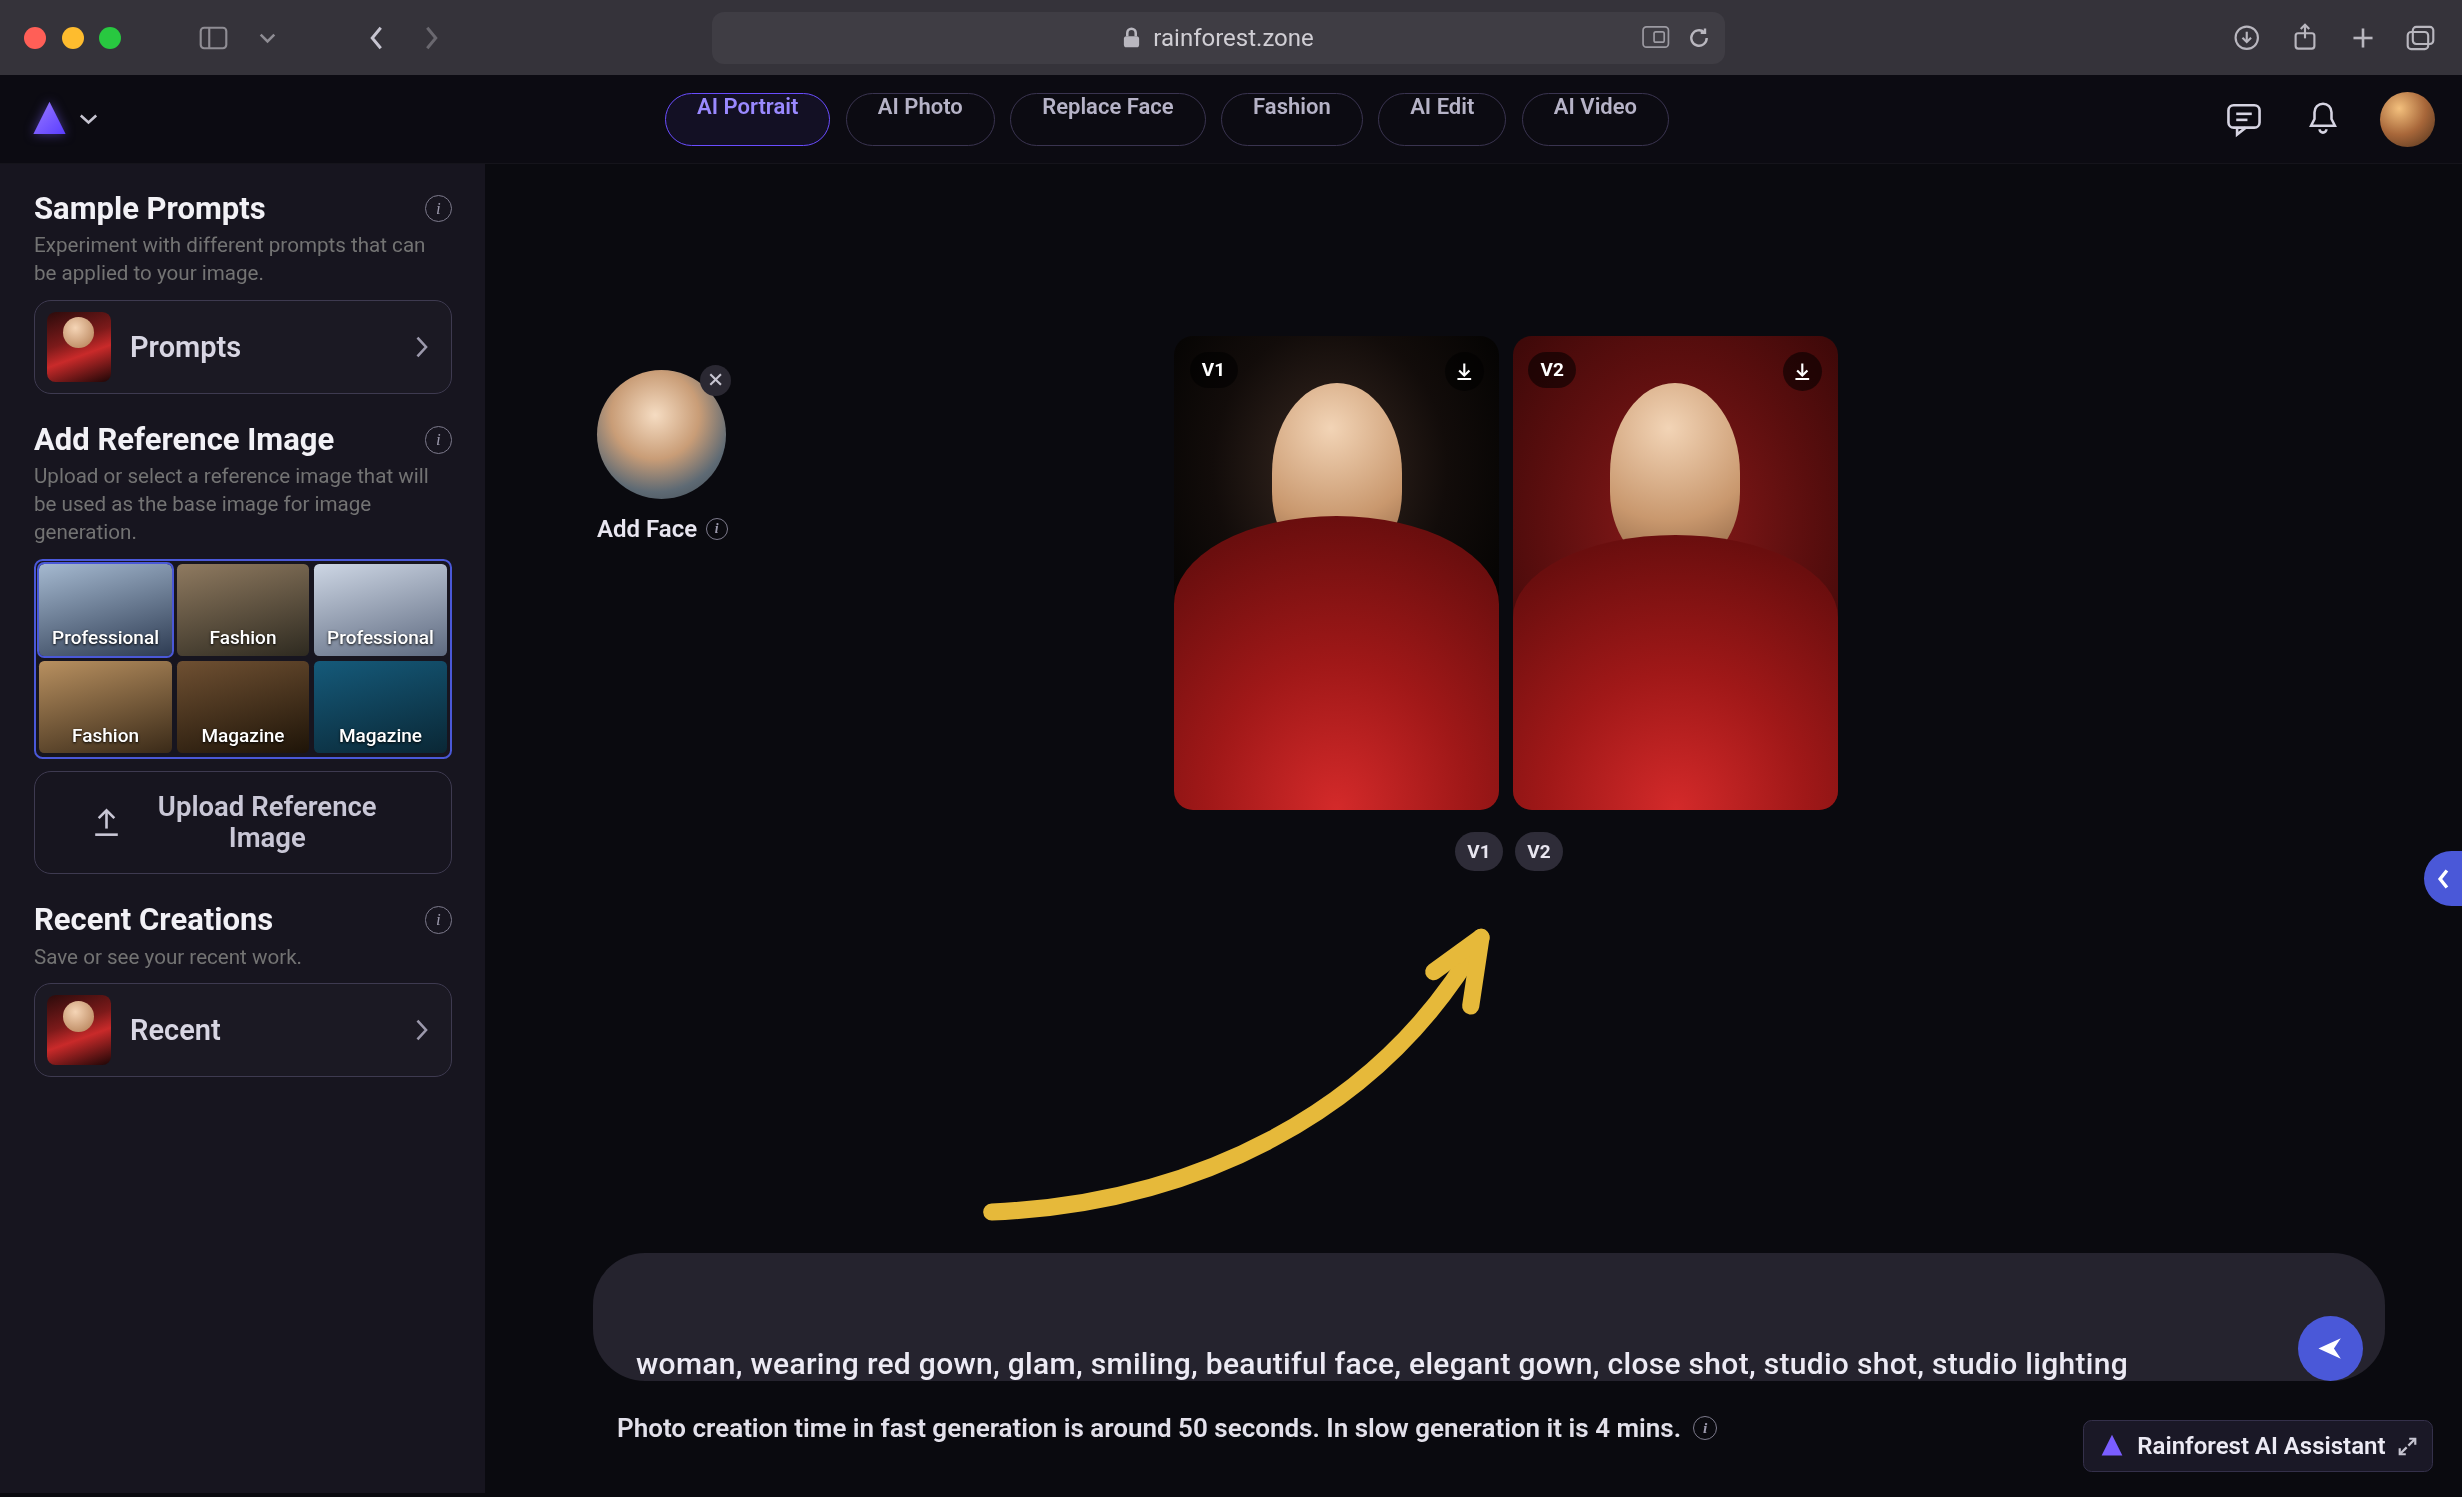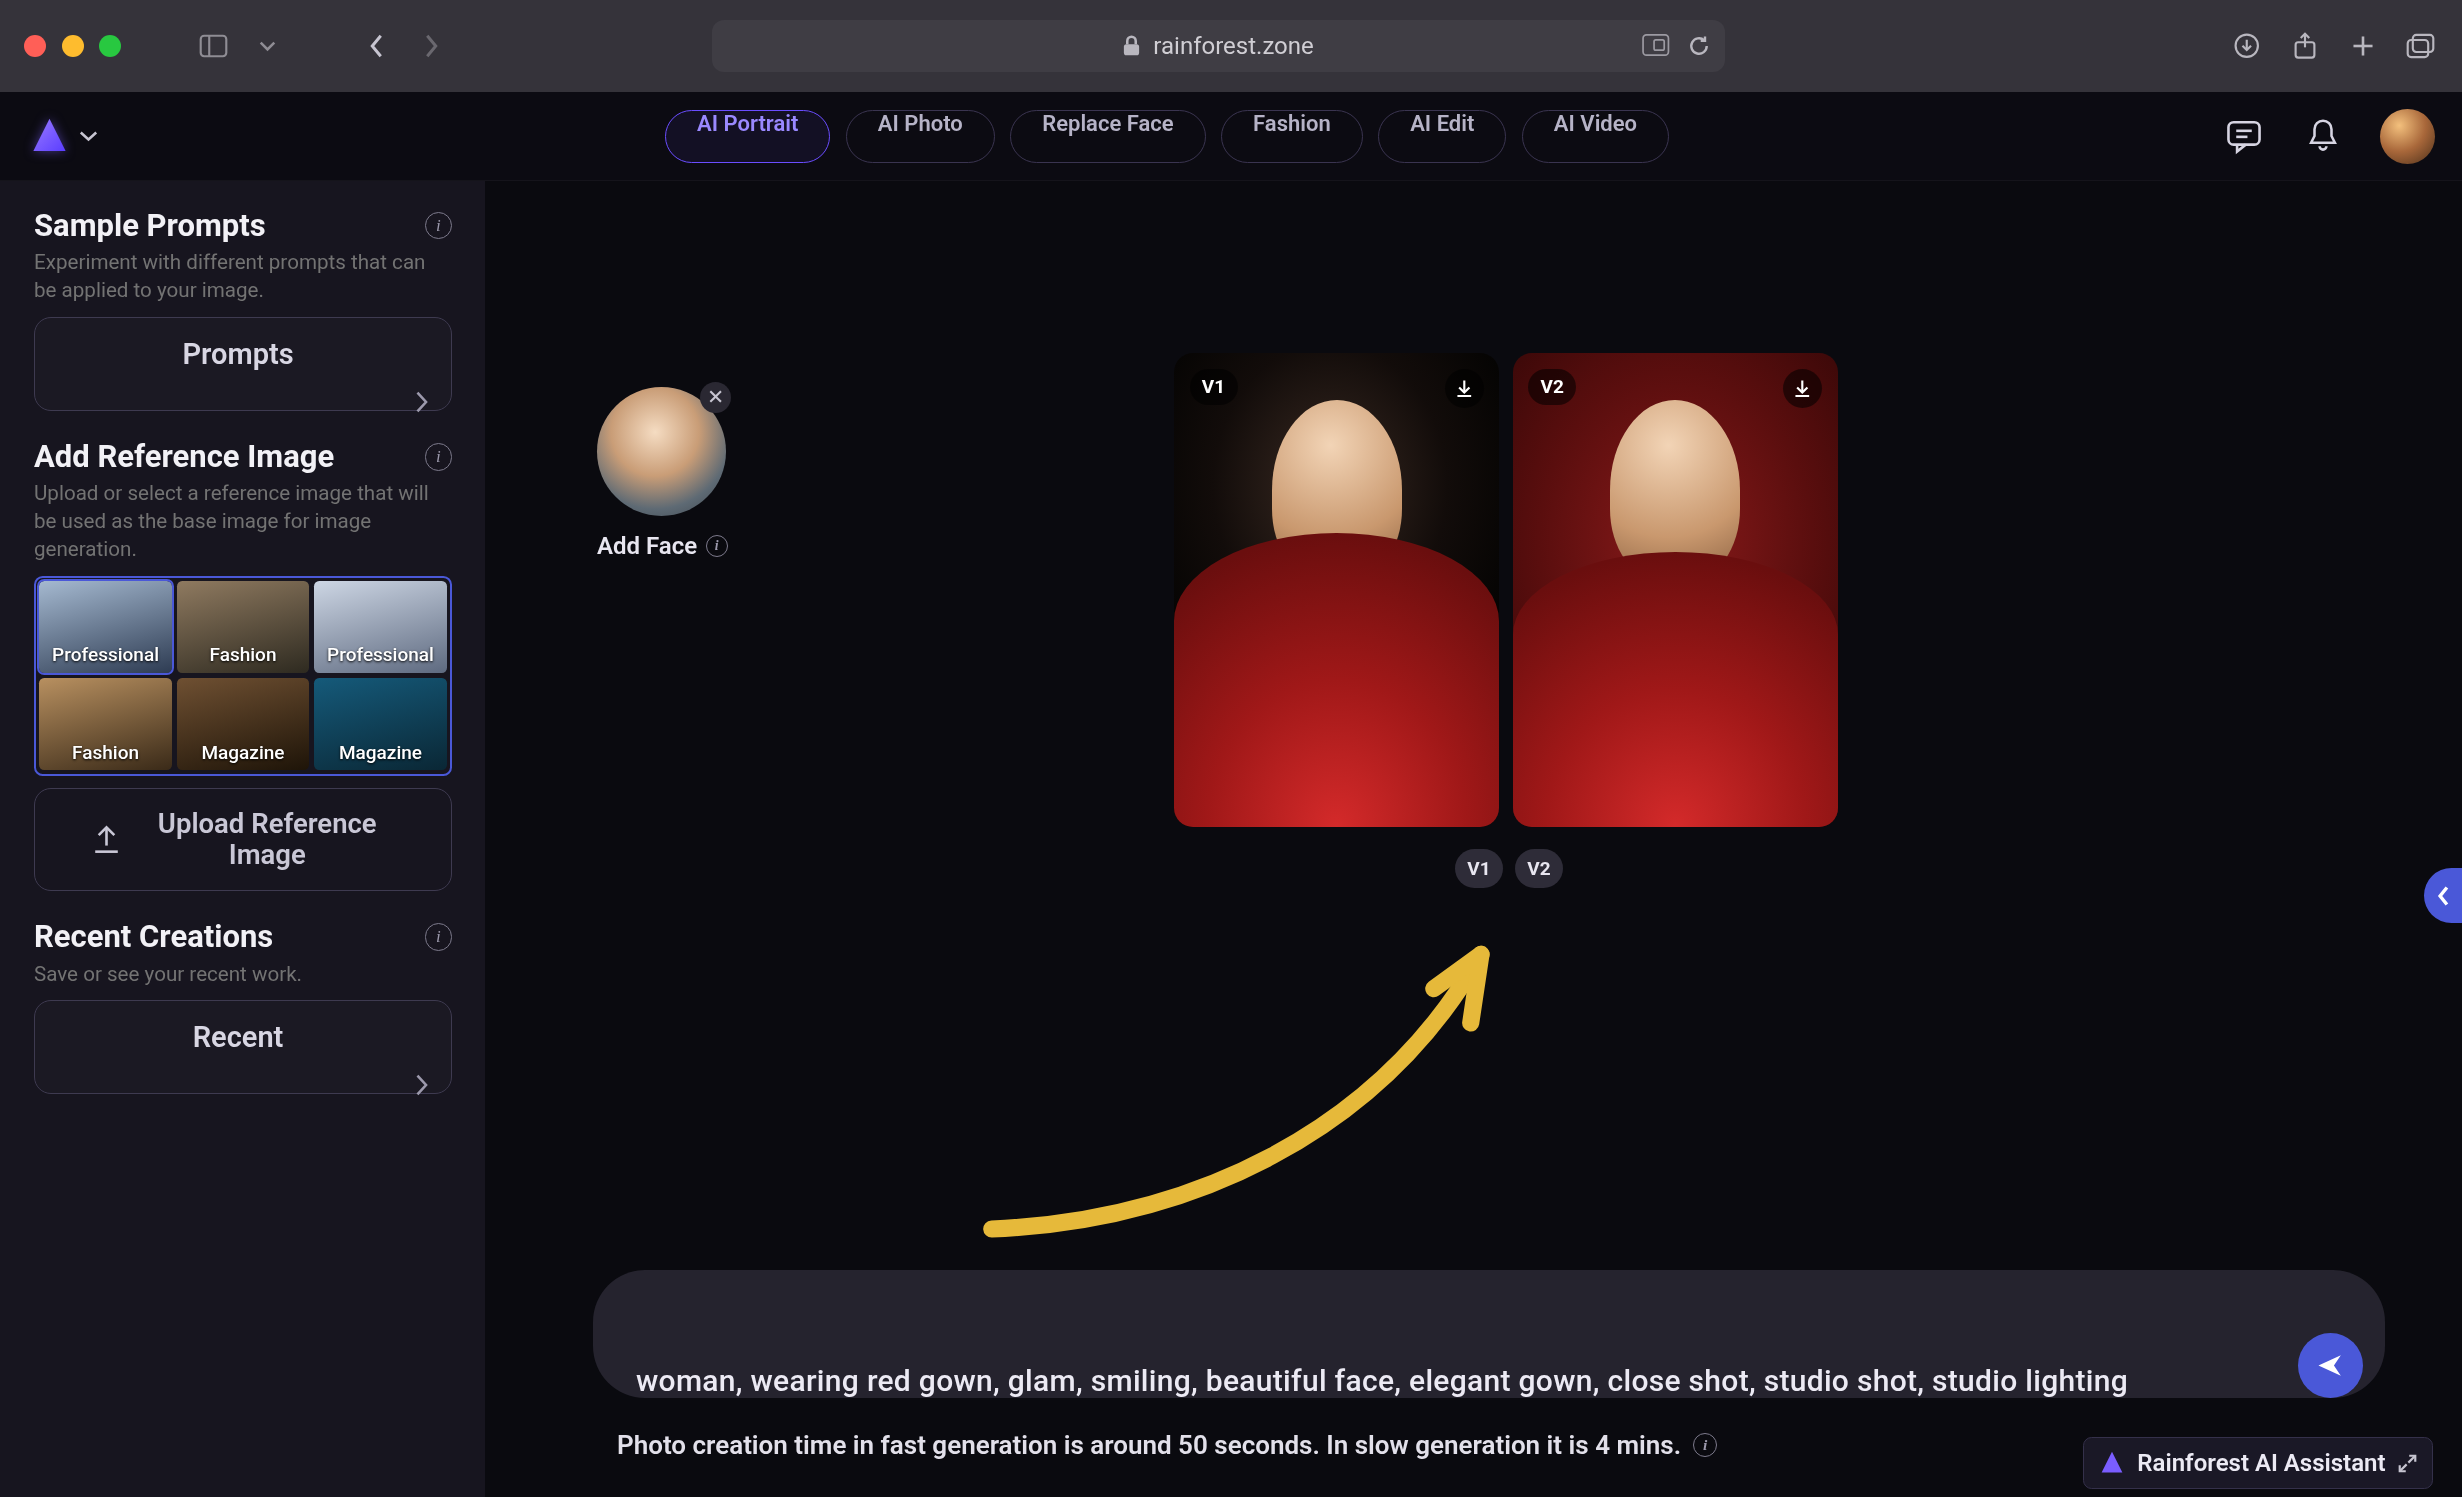--- a/index.html
+++ b/index.html
@@ -1,19 +1,19 @@
 <!DOCTYPE html>
 <html style="font-size:13.7px"><head>
 <meta charset="utf-8">
 <style>
 * { margin: 0; padding: 0; box-sizing: border-box; font-family: -apple-system, BlinkMacSystemFont, "Segoe UI", Roboto, Helvetica, Arial, sans-serif; }
 body { background: #0a0a0f; color: #e8e8ee; width: 2462px; height: 1497px; overflow: hidden; }
 
 
-.browser-chrome { height: 92px; background: #35333a; display: flex; align-items: center; padding: 0 24px; gap: 20.6px; }
+.browser-chrome { height: 75px; background: #35333a; display: flex; align-items: center; padding: 0 24px; gap: 20.6px; }
 .traffic { display: flex; gap: 15.5px; }
 .dot { width: 22px; height: 22px; border-radius: 50%; }
 .dot.r { background: #ff5f57; } .dot.y { background: #febc2e; } .dot.g { background: #28c840; }
 .chrome-btn { width: 34px; height: 34px; display:flex; align-items:center; justify-content:center; color:#8f8d94; }
 .chrome-sep { width: 34px; }
 .addr { flex: 0 0 1013px; margin: 0 auto; height: 52px; background: #3f3d44; border-radius: 12px; display:flex; align-items:center; justify-content:center; gap:12px; color:#d0ced4; font-size:24px; position:relative; }
 .addr .right { position:absolute; right:13.7px; display:flex; gap:17px; }
 .chrome-right { margin-left:auto; display:flex; gap:24px; }
 
 
@@ -28,21 +28,21 @@
 .icon-btn { width:45px; height:45px; display:flex; align-items:center; justify-content:center; color:#d6d4e2; }
 .avatar { width:55px; height:55px; border-radius:50%; background: radial-gradient(circle at 35% 30%, #f3c07d 0%, #a8673a 50%, #4a2f1a 100%); }
 
 
 .body { display:flex; height: calc(100% - 168px); }
 .sidebar { width: 485px; background:#17151f; padding: 26px 33px 26px 34px; display:flex; flex-direction:column; gap:27.5px; overflow:hidden; }
 .section-head { display:flex; align-items:center; justify-content:space-between; }
 .section-title { font-size:31px; font-weight:700; color:#f2f1f6; }
 .section-sub { font-size:20.6px; color:#737373; margin-top:5.2px; line-height:1.35; }
 .info-dot { width:27.5px; height:27.5px; border:1.7px solid #7d7a8c; border-radius:50%; display:flex; align-items:center; justify-content:center; font-size:17px; color:#9c99ac; font-style:italic; font-family: Georgia, serif; }
-.big-card { margin-top:12px; height:94px; border:1.7px solid #3e3a50; border-radius:17px; display:flex; align-items:center; padding:0 22px 0 12px; gap:19px; background:rgba(255,255,255,0.02);flex-direction:column; }
+.big-card { margin-top:12px; height:94px; border:1.7px solid #3e3a50; border-radius:17px; display:flex; align-items:center; padding:0 22px 0 12px; gap:19px; background:rgba(255,255,255,0.02); }
 .big-card .thumb { width:64px; height:70px; border-radius:8.6px; }
 .thumb.t-red { background: linear-gradient(160deg,#2b0b0b 0%, #7c1a1a 40%, #c92a2a 60%, #1b0606 100%); position:relative; overflow:hidden; }
 .thumb.t-red::after{content:"";position:absolute;top:5.2px;left:15.5px;width:31px;height:31px;border-radius:50%;background:radial-gradient(circle at 40% 35%,#f5d5b6,#b0794f)}
 .big-card .lbl { font-size:29px; font-weight:600; color:#d8d6e3; }
 .big-card .chev { margin-left:auto; color:#9c99ac; font-size:26px; }
 .ref-grid { margin-top:12px; display:grid; grid-template-columns:repeat(3,1fr); gap:5.2px; border:2.6px solid #4a58d8; border-radius:8.6px; padding:3.4px; }
 .ref-cell { position:relative; height:92px; border-radius:5.2px; overflow:hidden; }
 .ref-cell.sel { outline:2.6px solid #4a58d8; }
 .ref-cell .tag { position:absolute; bottom:6.9px; left:50%; transform:translateX(-50%); font-size:19px; color:#fff; text-shadow:0 0.9px 2.6px #000; font-weight:500;}
 .rc1{background:linear-gradient(165deg,#a5b9d0 0%,#2e3c53 100%)}

